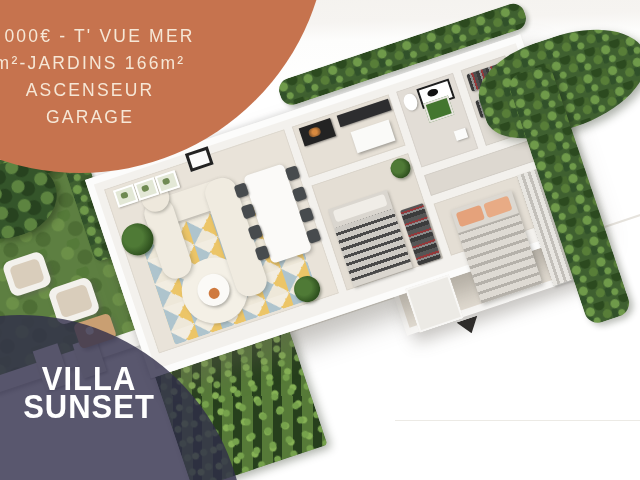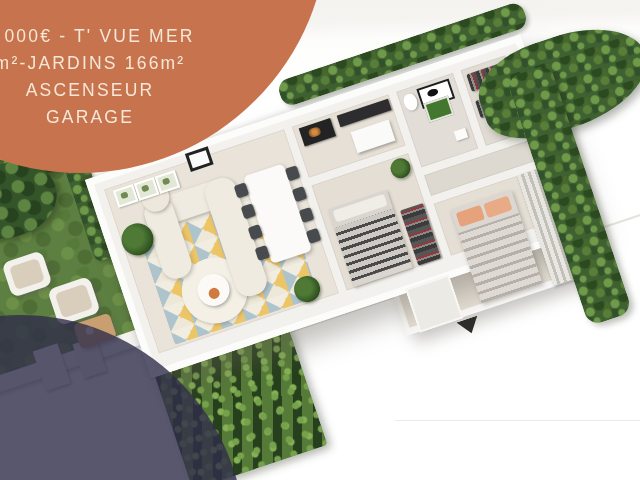--- a/index.html
+++ b/index.html
@@ -255,20 +255,24 @@
       <i></i>
     </div>
   <div class="abs gchair gchair2">
       <i></i>
     </div>
   <div class="abs gtable">
       <i></i>
     </div>
 
   <div class="abs badge-navy"></div>
+  <div class="abs title-lines">
+    <span>VILLA</span>
+    <span>SUNSET</span>
+  </div>
 
   <div class="abs badge-orange"></div>
   <div class="abs price-lines">
     <span>0 000€ - T' VUE MER</span>
     <span>m²-JARDINS 166m²</span>
     <span>ASCENSEUR</span>
     <span>GARAGE</span>
   </div>
 
 </div>

